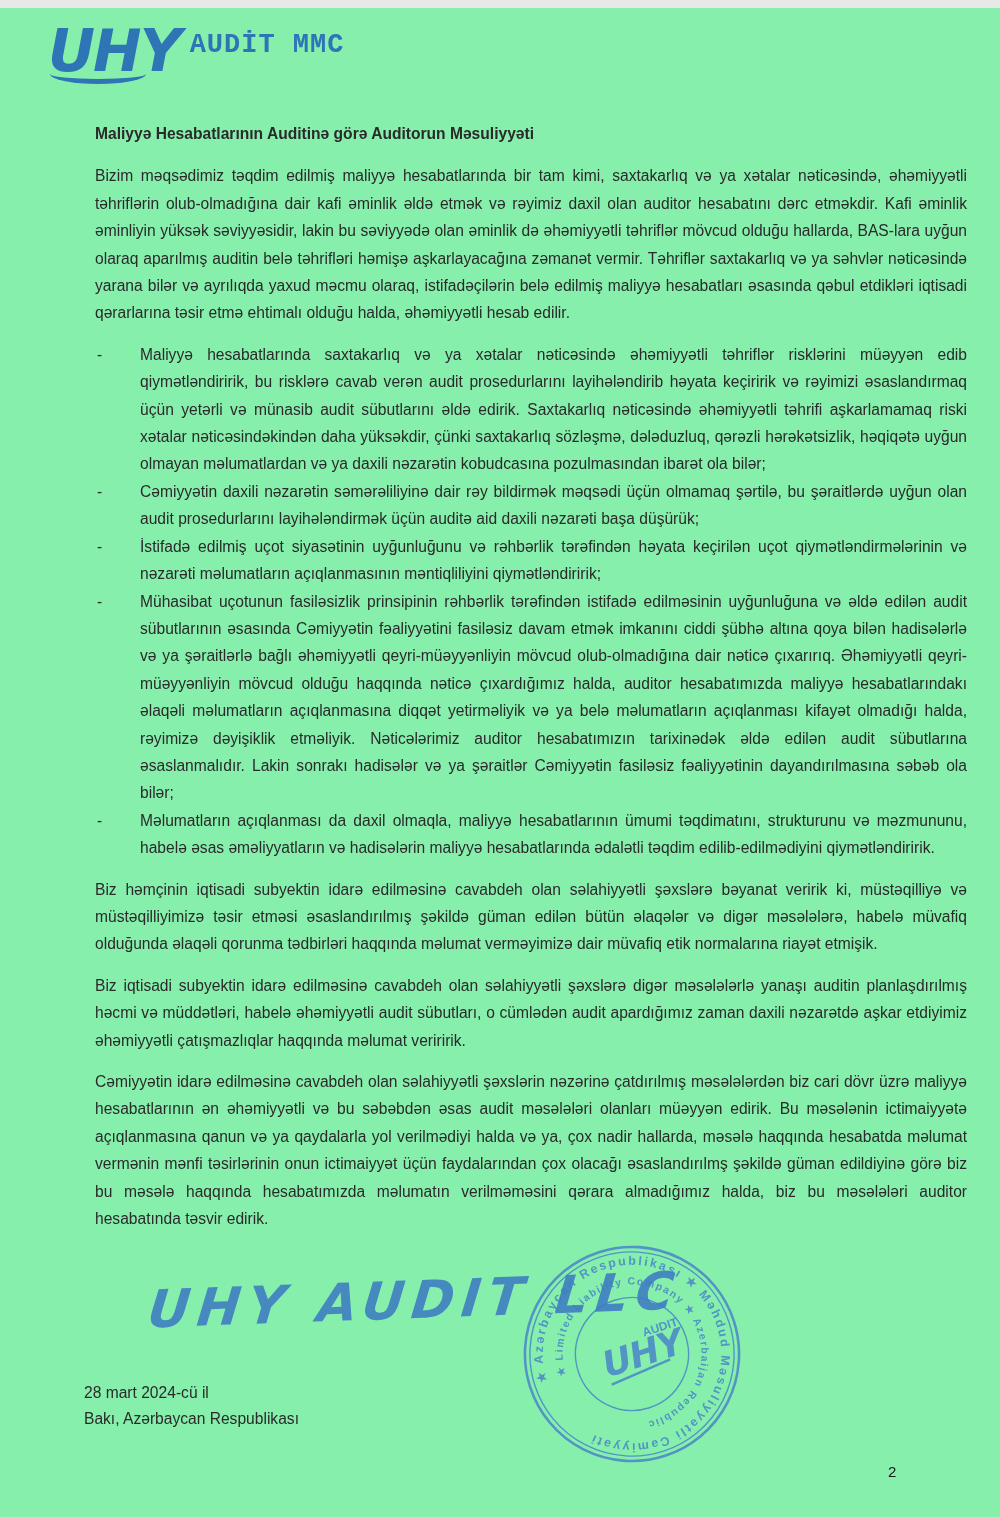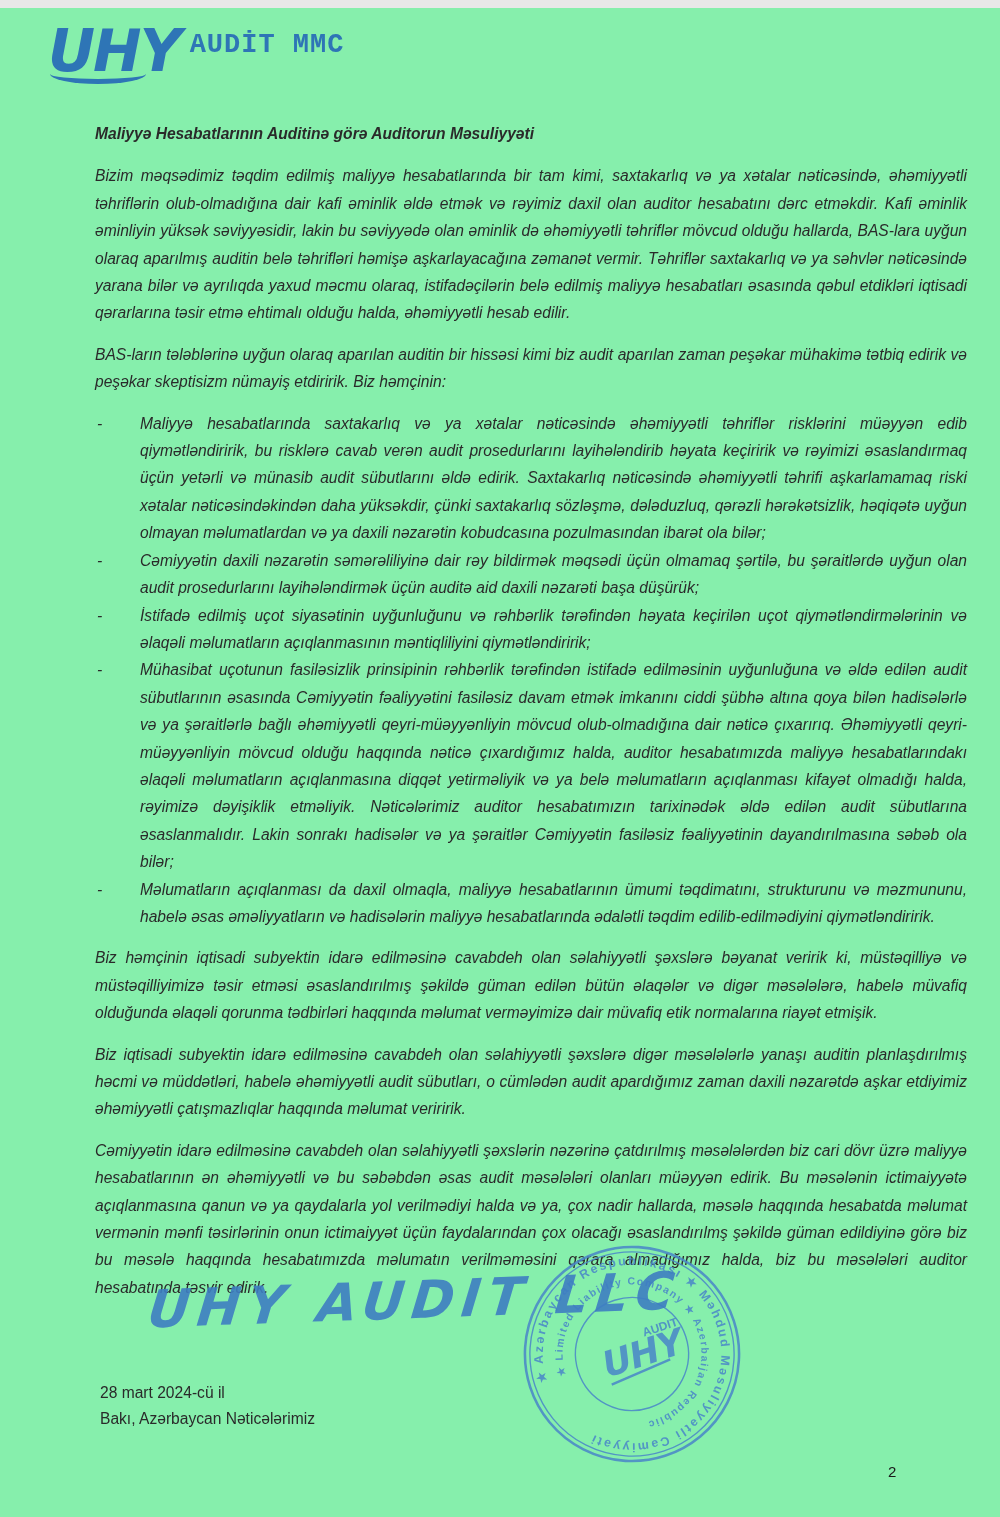--- a/index.html
+++ b/index.html
@@ -19,21 +19,21 @@
     position:absolute; left:2px; bottom:-4px; width:96px; height:20px;
     border-bottom:5px solid #2e75b6; border-radius:50%;
   }
   .logo-suffix {
     font-family:Liberation Mono, monospace; font-weight:bold;
     font-size:27px; color:#2e75b6; letter-spacing:1px; margin-top:8px;
   }
   
   .content {
     position:absolute; top:112px; left:95px; width:872px;
-    font-size:15.6px; line-height:27.4px; text-align:justify;font-style:italic;
+    font-size:15.6px; line-height:27.4px; text-align:justify;
   }
   .heading { font-weight:bold; margin:0 0 15px 0; text-align:left; }
   .para { margin:0 0 14px 0; }
   .list { margin:0 0 14px 0; }
   .li { display:flex; }
   .li-marker { width:45px; flex:0 0 45px; text-align:left; padding-left:2px; }
   .li-text { flex:1; text-align:justify; }
   
   .signature {
     position:absolute; left:148px; top:1262px;
@@ -41,21 +41,21 @@
     font-size:52px; color:#3e7ec2; letter-spacing:7px; white-space:nowrap;
     transform:rotate(-2deg) skewX(-8deg); opacity:0.9; z-index:3;
   }
   
   .stamp {
     position:absolute; left:518px; top:1232px; width:228px; height:228px;
     transform:rotate(-18deg); opacity:0.88; z-index:2;
   }
   
   .dateblock {
-    position:absolute; left:100px; top:1372px; font-size:15.6px; line-height:26px;
+    position:absolute; left:84px; top:1372px; font-size:15.6px; line-height:26px;
   }
   
   .footer-note {
     position:absolute; left:110px; top:1460px; font-size:13px; color:#161616;
   }
   .page-number {
     position:absolute; left:888px; top:1455px; font-size:15px; color:#1a1a1a;
   }
 </style>
 </head>
@@ -66,34 +66,33 @@
   <div class="logo">
     <span class="logo-uhy">UHY</span>
     <span class="logo-swoosh"></span>
     <span class="logo-suffix">AUDİT MMC</span>
   </div>
 
   <div class="content">
     <p class="heading">Maliyyə Hesabatlarının Auditinə görə Auditorun Məsuliyyəti</p>
 
     <p class="para">Bizim məqsədimiz təqdim edilmiş maliyyə hesabatlarında bir tam kimi, saxtakarlıq və ya xətalar nəticəsində, əhəmiyyətli təhriflərin olub-olmadığına dair kafi əminlik əldə etmək və rəyimiz daxil olan auditor hesabatını dərc etməkdir. Kafi əminlik əminliyin yüksək səviyyəsidir, lakin bu səviyyədə olan əminlik də əhəmiyyətli təhriflər mövcud olduğu hallarda, BAS-lara uyğun olaraq aparılmış auditin belə təhrifləri həmişə aşkarlayacağına zəmanət vermir. Təhriflər saxtakarlıq və ya səhvlər nəticəsində yarana bilər və ayrılıqda yaxud məcmu olaraq, istifadəçilərin belə edilmiş maliyyə hesabatları əsasında qəbul etdikləri iqtisadi qərarlarına təsir etmə ehtimalı olduğu halda, əhəmiyyətli hesab edilir.</p>
-    <p class="para">BAS-ların tələblərinə uyğun olaraq aparılan auditin bir hissəsi kimi biz audit aparılan zaman peşəkar mühakimə tətbiq edirik və peşəkar skeptisizm nümayiş etdiririk. Biz həmçinin:</p>
 
     <div class="list">
       <div class="li">
         <span class="li-marker">-</span>
         <p class="li-text">Maliyyə hesabatlarında saxtakarlıq və ya xətalar nəticəsində əhəmiyyətli təhriflər risklərini müəyyən edib qiymətləndiririk, bu risklərə cavab verən audit prosedurlarını layihələndirib həyata keçiririk və rəyimizi əsaslandırmaq üçün yetərli və münasib audit sübutlarını əldə edirik. Saxtakarlıq nəticəsində əhəmiyyətli təhrifi aşkarlamamaq riski xətalar nəticəsindəkindən daha yüksəkdir, çünki saxtakarlıq sözləşmə, dələduzluq, qərəzli hərəkətsizlik, həqiqətə uyğun olmayan məlumatlardan və ya daxili nəzarətin kobudcasına pozulmasından ibarət ola bilər;</p>
       </div>
       <div class="li">
         <span class="li-marker">-</span>
         <p class="li-text">Cəmiyyətin daxili nəzarətin səmərəliliyinə dair rəy bildirmək məqsədi üçün olmamaq şərtilə, bu şəraitlərdə uyğun olan audit prosedurlarını layihələndirmək üçün auditə aid daxili nəzarəti başa düşürük;</p>
       </div>
       <div class="li">
         <span class="li-marker">-</span>
-        <p class="li-text">İstifadə edilmiş uçot siyasətinin uyğunluğunu və rəhbərlik tərəfindən həyata keçirilən uçot qiymətləndirmələrinin və əlaqəli məlumatların açıqlanmasının məntiqliliyini qiymətləndiririk;</p>
+        <p class="li-text">İstifadə edilmiş uçot siyasətinin uyğunluğunu və rəhbərlik tərəfindən həyata keçirilən uçot qiymətləndirmələrinin və nəzarəti məlumatların açıqlanmasının məntiqliliyini qiymətləndiririk;</p>
       </div>
       <div class="li">
         <span class="li-marker">-</span>
         <p class="li-text">Mühasibat uçotunun fasiləsizlik prinsipinin rəhbərlik tərəfindən istifadə edilməsinin uyğunluğuna və əldə edilən audit sübutlarının əsasında Cəmiyyətin fəaliyyətini fasiləsiz davam etmək imkanını ciddi şübhə altına qoya bilən hadisələrlə və ya şəraitlərlə bağlı əhəmiyyətli qeyri-müəyyənliyin mövcud olub-olmadığına dair nəticə çıxarırıq. Əhəmiyyətli qeyri-müəyyənliyin mövcud olduğu haqqında nəticə çıxardığımız halda, auditor hesabatımızda maliyyə hesabatlarındakı əlaqəli məlumatların açıqlanmasına diqqət yetirməliyik və ya belə məlumatların açıqlanması kifayət olmadığı halda, rəyimizə dəyişiklik etməliyik. Nəticələrimiz auditor hesabatımızın tarixinədək əldə edilən audit sübutlarına əsaslanmalıdır. Lakin sonrakı hadisələr və ya şəraitlər Cəmiyyətin fasiləsiz fəaliyyətinin dayandırılmasına səbəb ola bilər;</p>
       </div>
       <div class="li">
         <span class="li-marker">-</span>
         <p class="li-text">Məlumatların açıqlanması da daxil olmaqla, maliyyə hesabatlarının ümumi təqdimatını, strukturunu və məzmununu, habelə əsas əməliyyatların və hadisələrin maliyyə hesabatlarında ədalətli təqdim edilib-edilmədiyini qiymətləndiririk.</p>
       </div>
     </div>
@@ -121,18 +120,18 @@
         <textPath href="#ringInnerPath" startOffset="0">★ Limited Liability Company ★ Azerbaijan Republic</textPath>
       </text>
       <text x="84" y="130" fill="#4b89c8" font-size="36" font-weight="bold" font-style="italic" letter-spacing="-1" font-family="DejaVu Sans, sans-serif">UHY</text>
       <text x="132" y="102" fill="#4b89c8" font-size="12" font-weight="bold" font-family="Liberation Sans, sans-serif">AUDIT</text>
       <line x1="86" y1="138" x2="150" y2="132" stroke="#4b89c8" stroke-width="2.4"></line>
     </svg>
   </div>
 
   <div class="dateblock">
     <div>28 mart 2024-cü il</div>
-    <div>Bakı, Azərbaycan Nəticələrimiz</div>
+    <div>Bakı, Azərbaycan Respublikası</div>
   </div>
 
   <div class="page-number">2</div>
 
 </div>
 
 </body></html>

